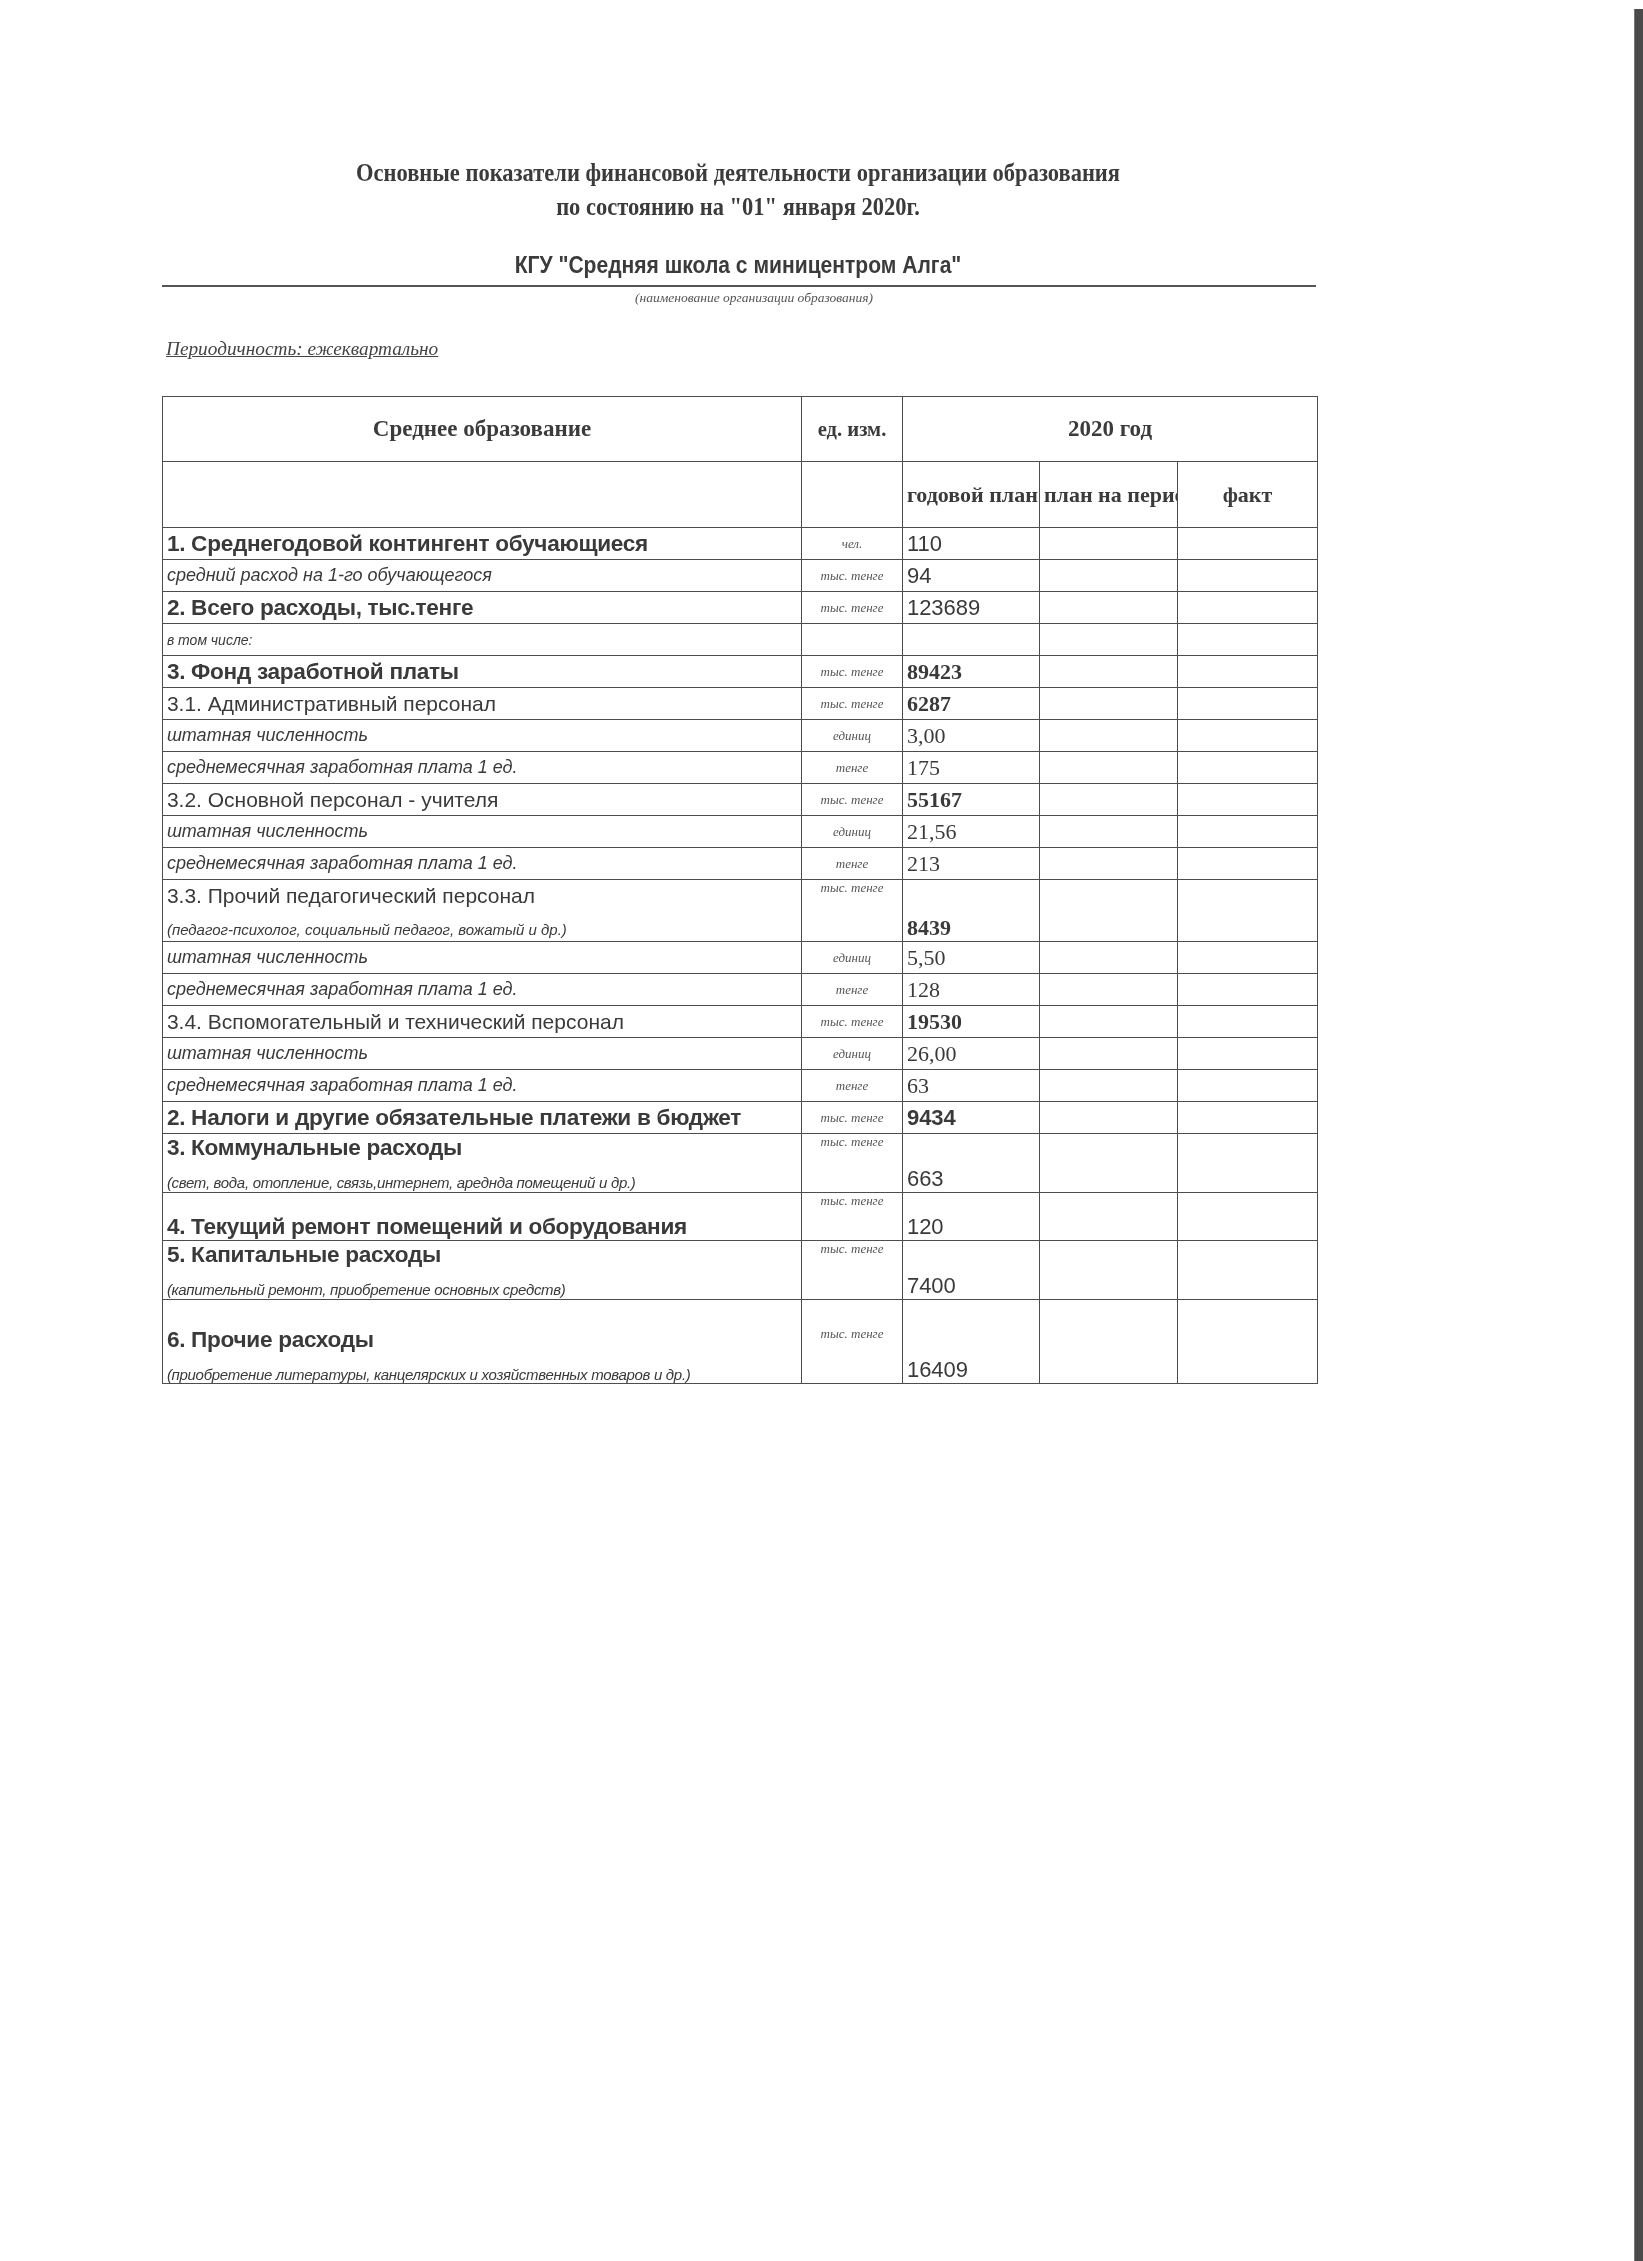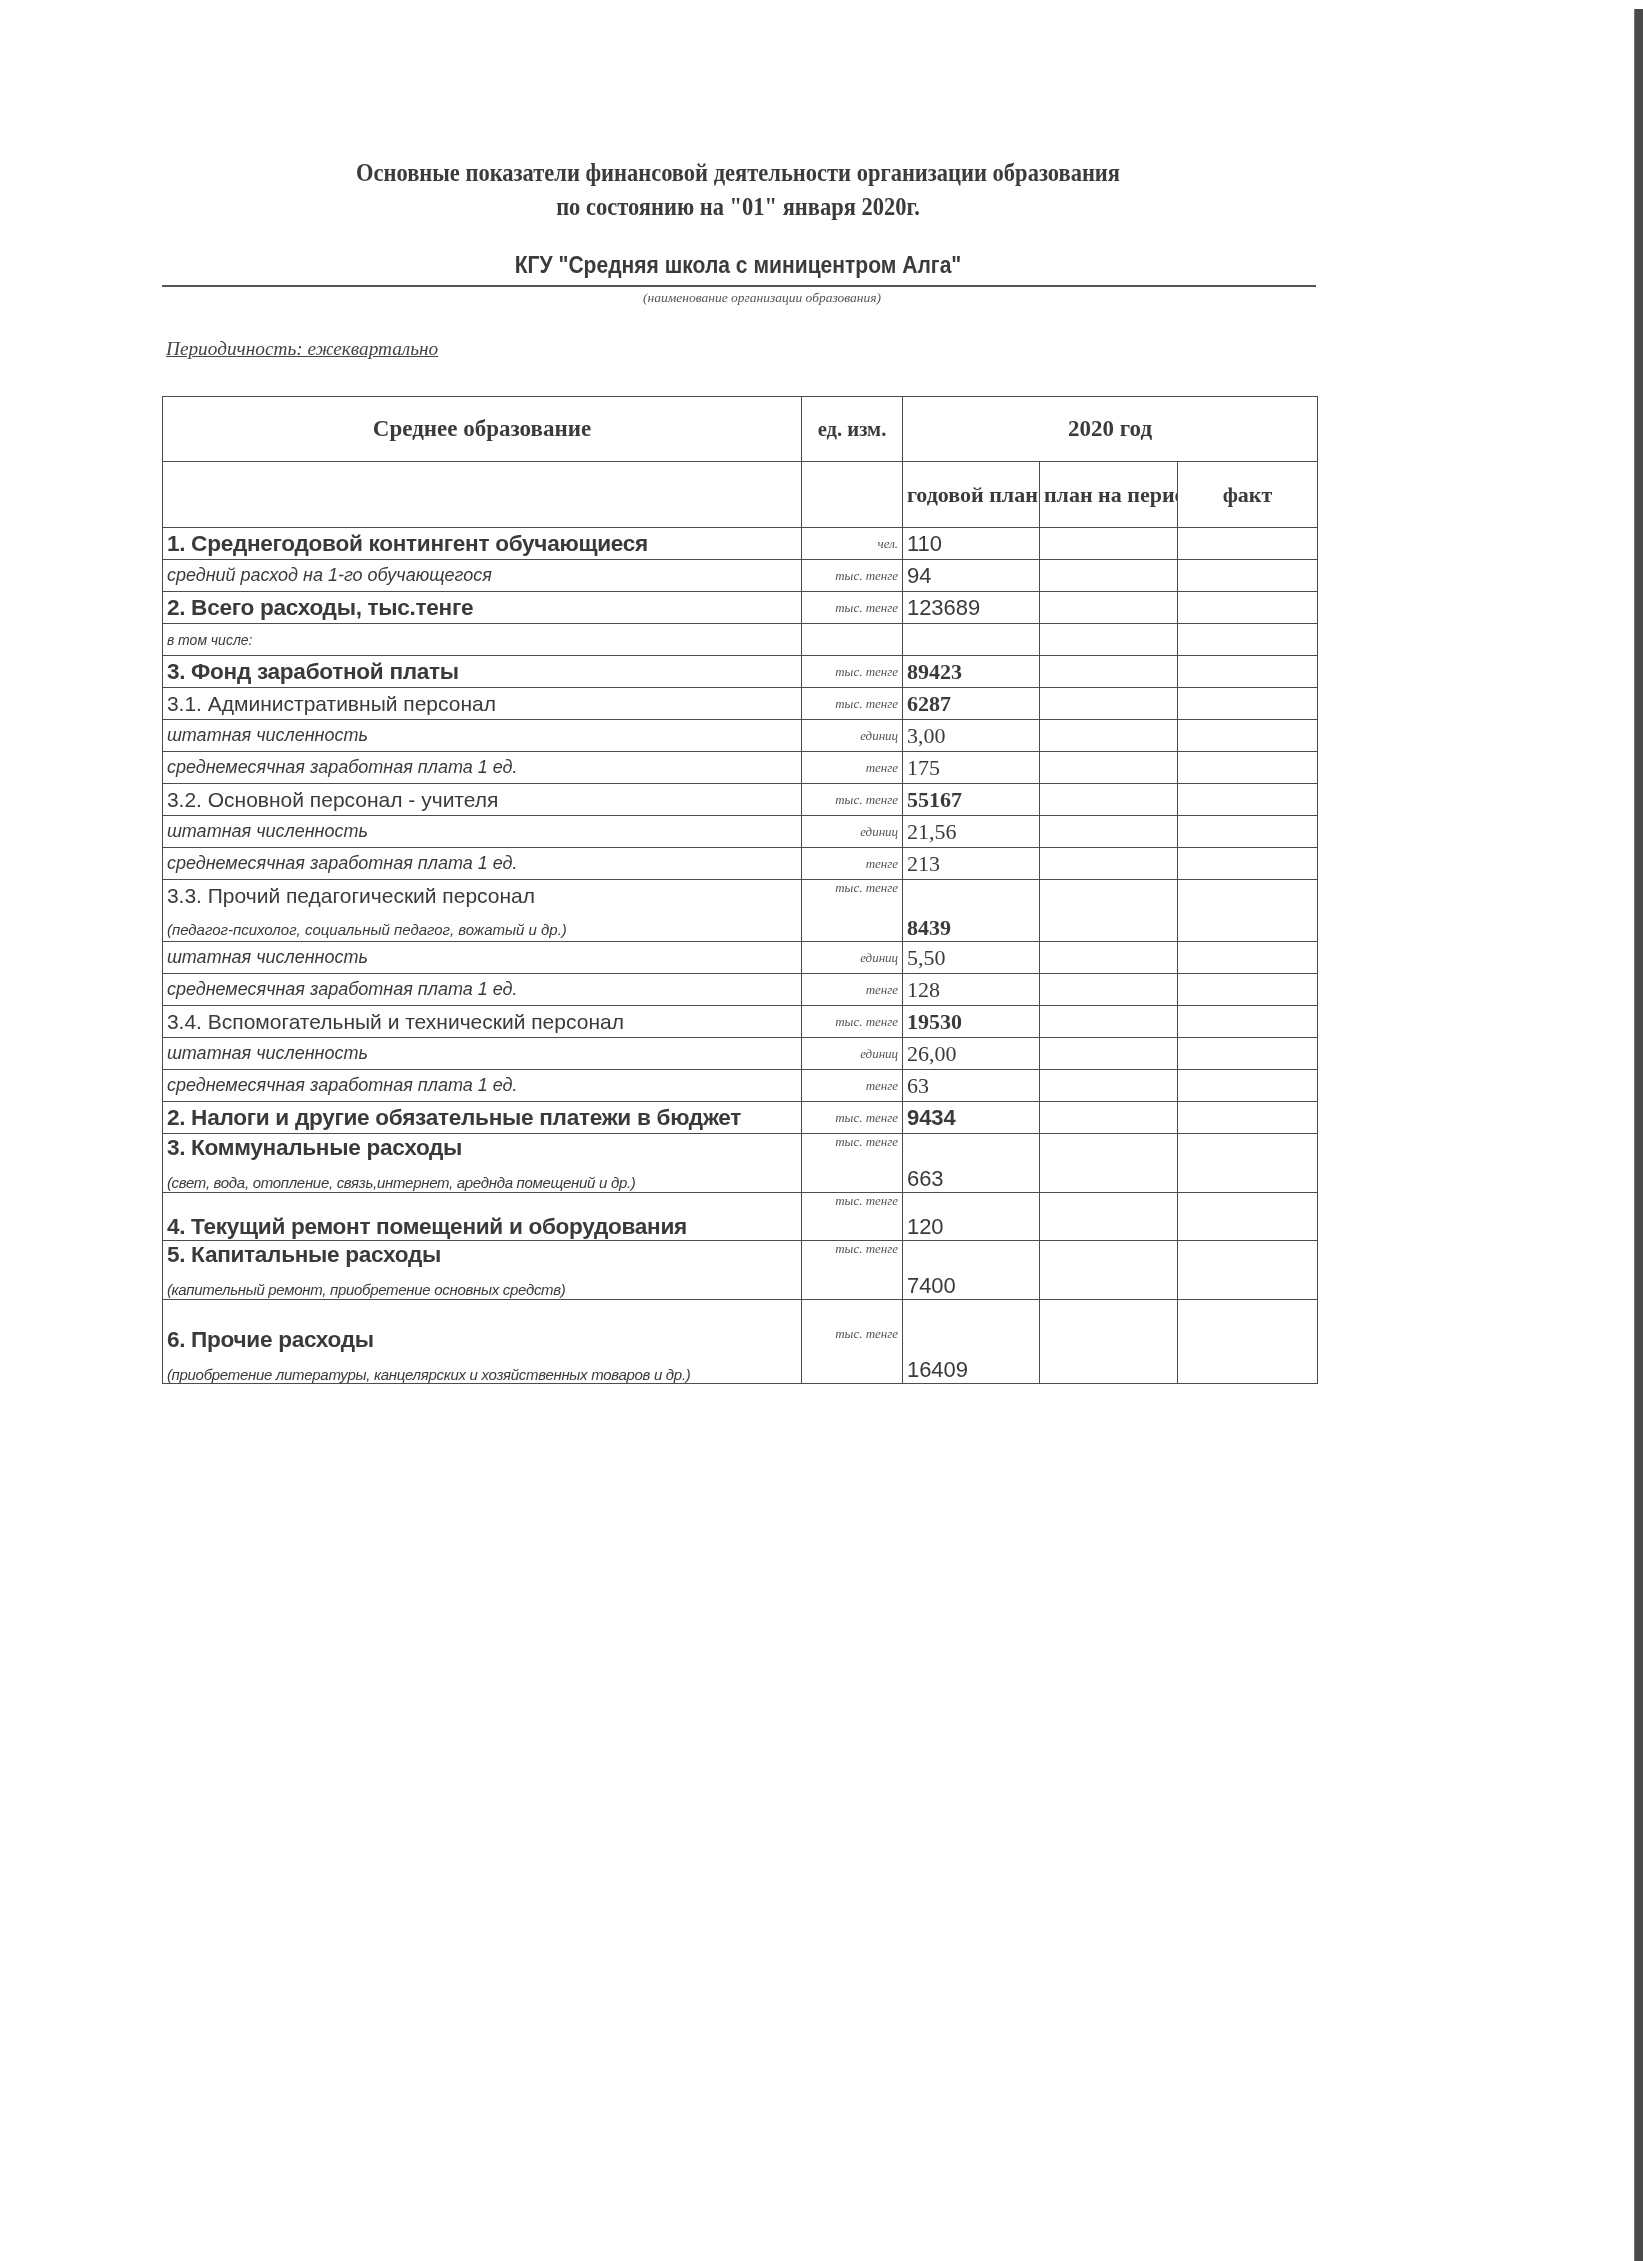--- a/index.html
+++ b/index.html
@@ -15,43 +15,43 @@
   }
   .t1 { top:159px; }
   .t2 { top:193px; }
   .org {
     position:absolute; top:251px; left:0; width:1476px; text-align:center;
     font-family:"Liberation Sans", sans-serif; font-weight:bold; font-size:24.5px; color:#3b3b3b;
     transform:scaleX(0.86); transform-origin:738px 0;
   }
   .org-line { position:absolute; top:285px; left:162px; width:1154px; height:1.9px; background:#555; }
   .org-caption {
-    position:absolute; top:290px; left:0; width:1476px; text-align:center;
-    font-family:"Liberation Serif", serif; font-style:italic; font-size:13.5px; color:#555;padding-left:24px;
+    position:absolute; top:290px; left:16px; width:1476px; text-align:center;
+    font-family:"Liberation Serif", serif; font-style:italic; font-size:13.5px; color:#555;
   }
   .periodicity {
     position:absolute; top:338px; left:166px;
     font-family:"Liberation Serif", serif; font-style:italic; font-size:19.3px; color:#444;
     text-decoration:underline;
   }
   table.grid {
     position:absolute; top:396px; left:162px; width:1154px;
     border-collapse:collapse; table-layout:fixed;
   }
   table.grid td, table.grid th {
     border:1.6px solid #4d4d4d; padding:0 3.9px; vertical-align:middle; overflow:hidden; white-space:nowrap;
   }
   .hdr { font-family:"Liberation Serif", serif; font-weight:bold; font-size:23px; text-align:center; color:#3b3b3b; }
   .hdr2 { font-family:"Liberation Serif", serif; font-weight:bold; font-size:22px; text-align:center; line-height:31px; color:#3b3b3b; white-space:normal; }
   .lbl-bold { font-weight:bold; font-size:22.6px; letter-spacing:-0.3px; }
   .lbl-normal { font-size:21px; }
   .lbl-italic { font-style:italic; font-size:18px; }
   .lbl-small-italic { font-style:italic; font-size:14px;margin-left:26px; }
   .sub { display:block; font-style:italic; font-weight:normal; font-size:15px; margin-top:13px; }
-  .unit { font-family:"Liberation Serif", serif; font-style:italic; font-size:13px; text-align:right; color:#555; }
+  .unit { font-family:"Liberation Serif", serif; font-style:italic; font-size:13px; text-align:center; color:#555; }
   .val { text-align:left; font-size:22px; padding-right:5.2px; }
   .val-serif { font-family:"Liberation Serif", serif; }
   .val-serif-bold { font-family:"Liberation Serif", serif; font-weight:bold; }
   .val-sans-bold { font-weight:bold; }
   .val-bottom { vertical-align:bottom !important; padding-bottom:2.6px; }
   .unit-top { vertical-align:top !important; padding-top:11.6px; }
   .label-bottom { vertical-align:bottom !important; padding-bottom:3.9px; }
 </style>
 </head>
 <body>

